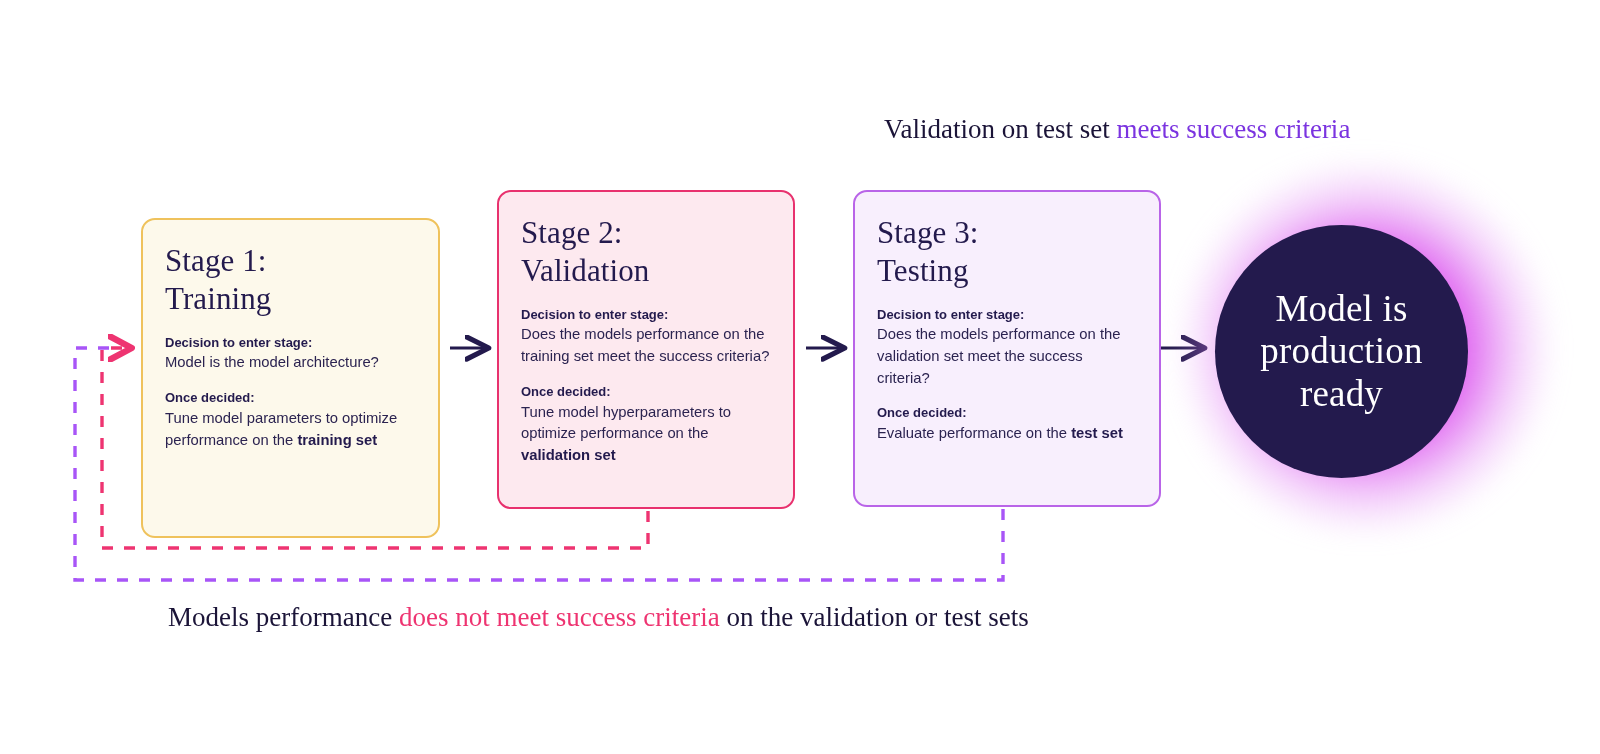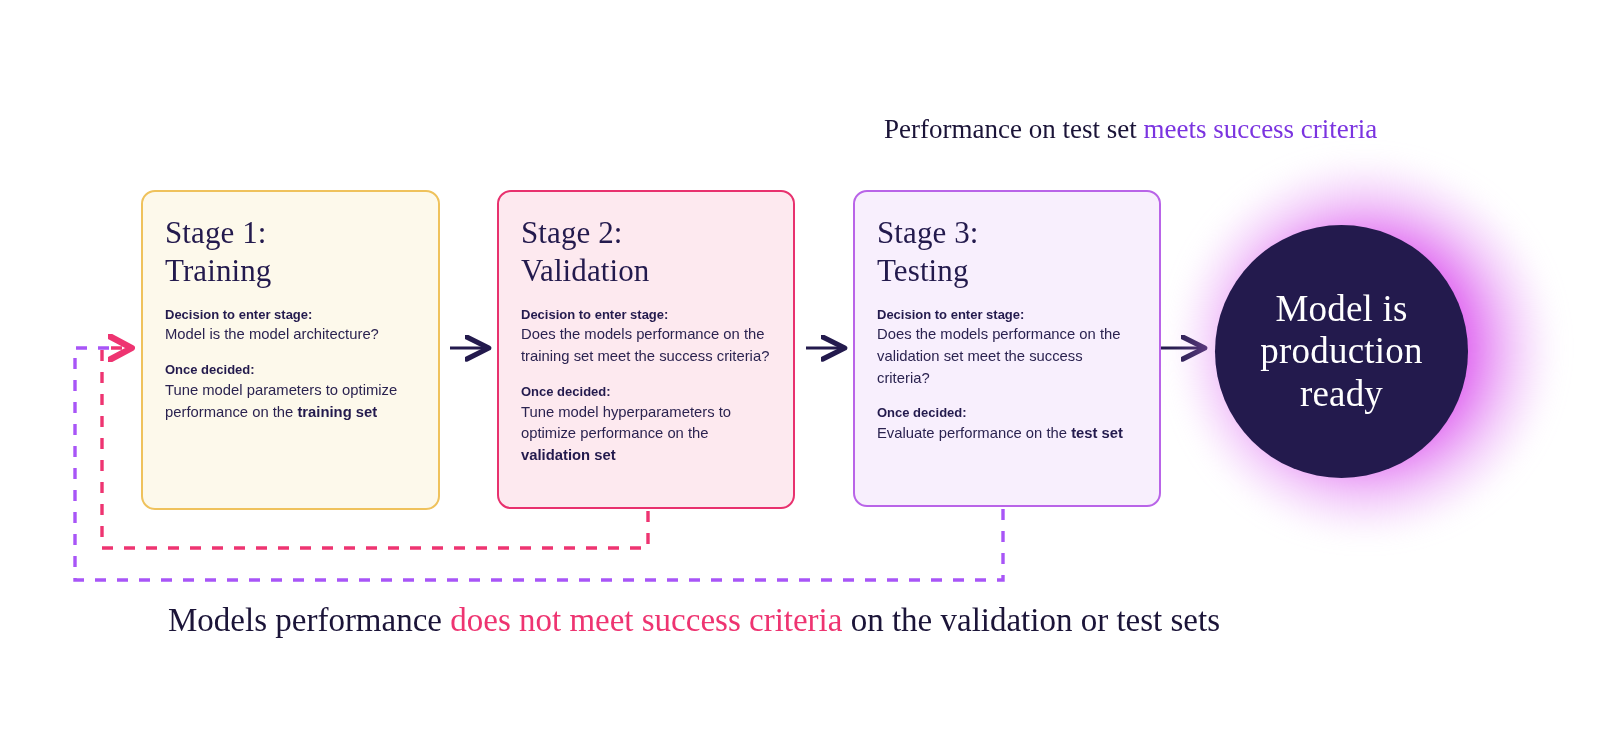--- a/index.html
+++ b/index.html
@@ -62,21 +62,21 @@
   
   .card {
     position: absolute;
     top: 190px;
     border-radius: 14px;
     border: 2px solid transparent;
     box-sizing: border-box;
     padding: 22px 22px 18px 22px;
   }
   .card-1 { left: 141px; width: 299px; height: 320px;
-            background: #FDF9EB; border-color: #EFC25C; }
+            background: #FDF9EB; border-color: #EFC25C; margin-top: 28px; }
   .card-2 { left: 497px; width: 298px; height: 319px;
             background: #FDE9EF; border-color: #E8316E; }
   .card-3 { left: 853px; width: 308px; height: 317px;
             background: #F8EFFD; border-color: #B964E8; }
 
   .card-title {
     font-family: "Liberation Serif", serif;
     font-size: 31px;
     line-height: 1.22;
     color: #231A4D;
@@ -105,21 +105,21 @@
     font-family: "Liberation Serif", serif;
     color: #1B1438;
     white-space: nowrap;
   }
   .caption-top {
     left: 884px; top: 114px;
     font-size: 27px;
   }
   .caption-bottom {
     left: 168px; top: 602px;
-    font-size: 33px;
+    font-size: 27px;
   }
   .hl-violet { color: #7B34E0; }
   .hl-pink   { color: #EE3471; }
 </style>
 </head>
 <body>
 
 <div id="canvas">
 
   <svg id="wires" viewBox="0 0 1600 754" width="1600" height="754">
@@ -135,21 +135,21 @@
     <line x1="450" y1="348" x2="487" y2="348" stroke="#231A4D" stroke-width="3" marker-end="url(#arrow-navy)"></line>
     <line x1="806" y1="348" x2="843" y2="348" stroke="#231A4D" stroke-width="3" marker-end="url(#arrow-navy)"></line>
     <line x1="1160" y1="348" x2="1203" y2="348" stroke="#231A4D" stroke-width="3" marker-end="url(#arrow-navy)"></line>
 
     <path d="M1003,509 L1003,580 L75,580 L75,348 L117,348" fill="none" stroke="#A855F7" stroke-width="3.4" stroke-dasharray="11 11" stroke-linecap="butt"></path>
 
     <path d="M648,511 L648,548 L102,548 L102,348 L129,348" fill="none" stroke="#EE3471" stroke-width="3.4" stroke-dasharray="11 11" stroke-linecap="butt" marker-end="url(#arrow-pink)"></path>
   </svg>
 
   <div class="caption caption-top">
-    <span>Performance on test set </span><span class="hl-violet">meets success criteria</span>
+    <span>Validation on test set </span><span class="hl-violet">meets success criteria</span>
   </div>
 
   <div class="card card-1">
     <div class="card-title">Stage 1:
 Training</div>
     <div class="block">
       <div class="block-head">Decision to enter stage:</div>
       <div class="block-body">Model is the model architecture?</div>
     </div>
     <div class="block">

